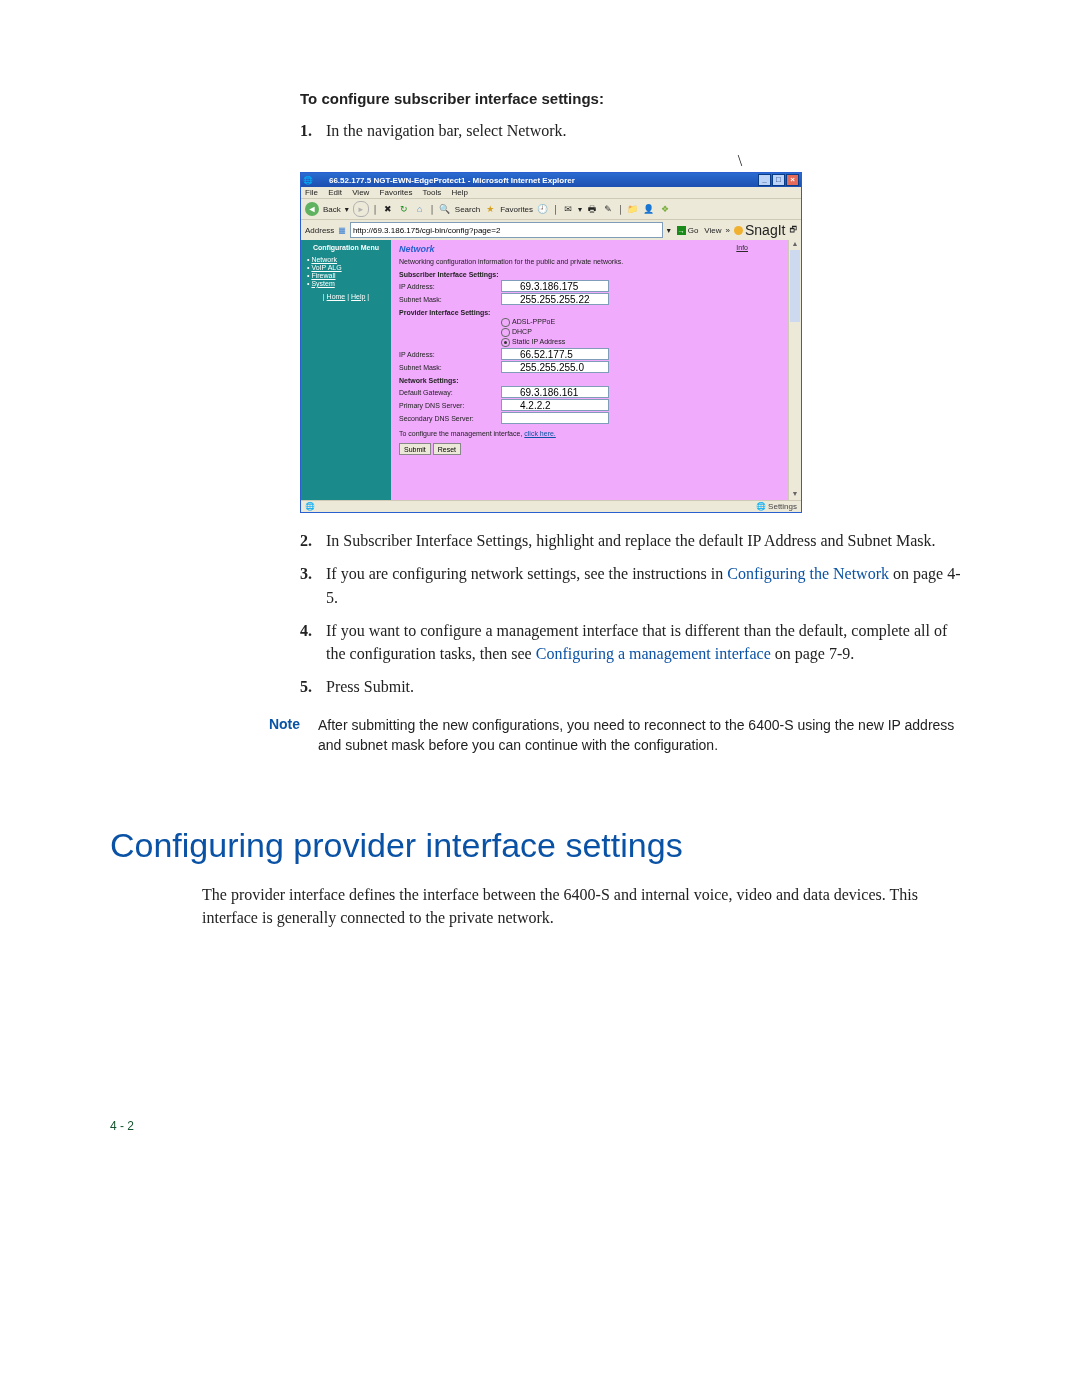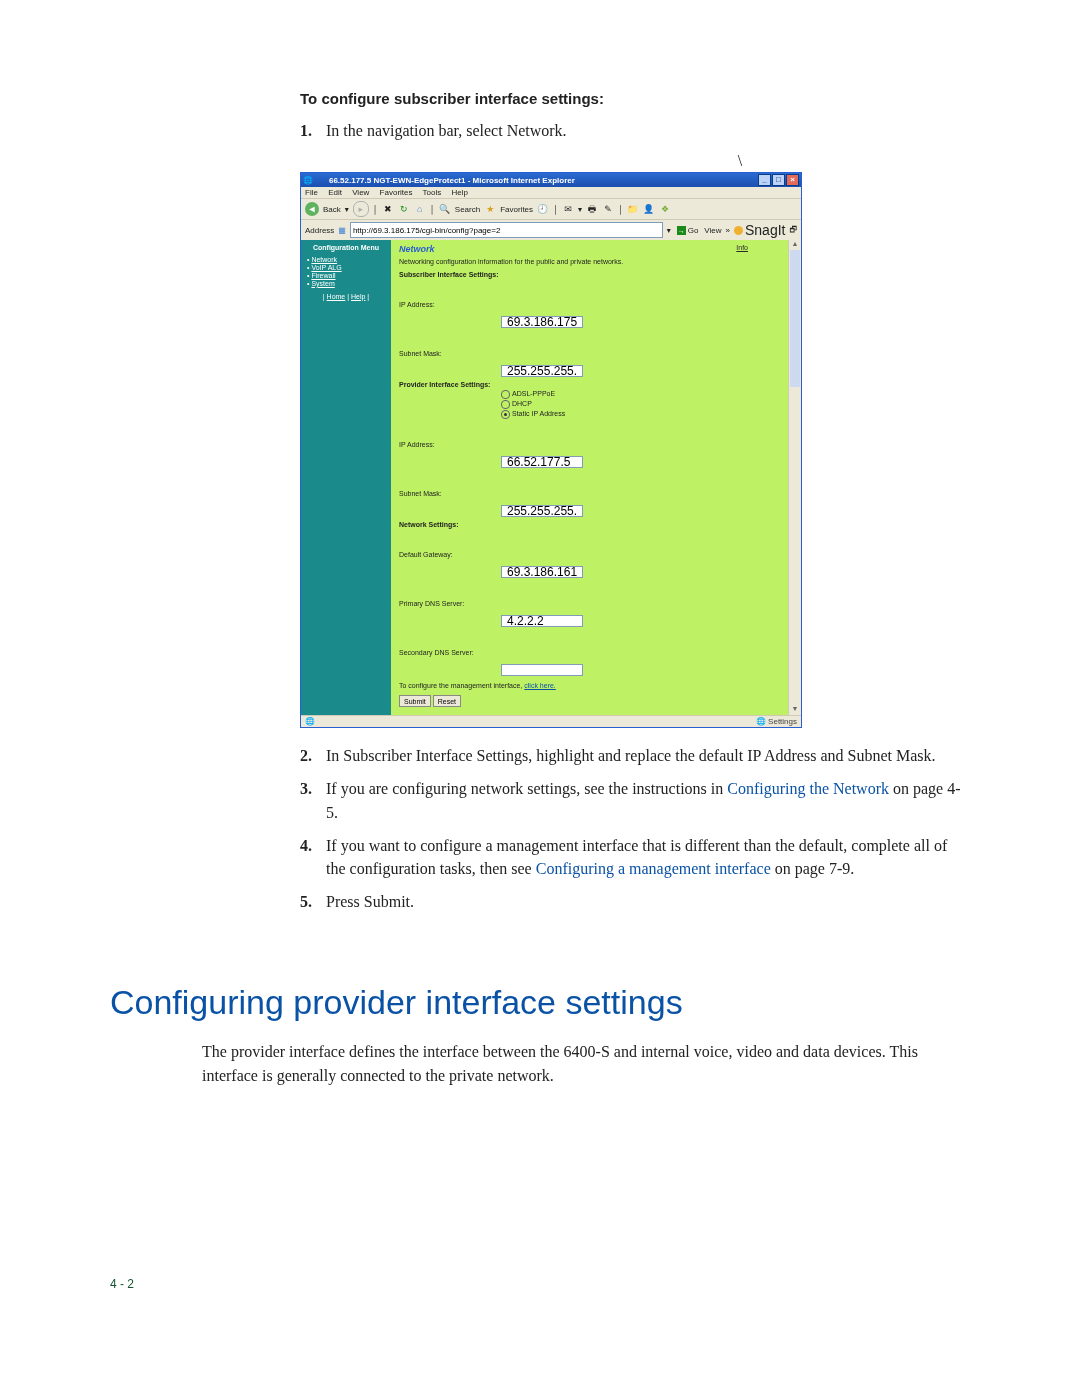--- a/index.html
+++ b/index.html
@@ -174,21 +174,21 @@
   }
   .shot .addr .go-sq {
     width:9px;height:9px;background:#1a8b1a;color:#fff;font-size:7px;
     line-height:9px;text-align:center;display:inline-block;
   }
   .shot .addr .snag {
     display:flex;align-items:center;gap:2px;font-size:14px;
   }
   .shot .addr .snag-circ{width:9px;height:9px;border-radius:5px;background:#f0b030;display:inline-block;}
   .shot .content {
-    display:flex; background:#bef264; min-height:260px;
+    display:flex; background:#f0abfc; min-height:260px;
   }
   .shot .sidebar {
     width:82px; background:#1a8a8a; color:#fff; font-size:7px;
     padding:4px 4px 4px 4px;
   }
   .shot .sidebar .t { font-weight:bold; text-align:center; line-height:1.1; margin-bottom:4px;}
   .shot .sidebar ul { list-style:none; margin:0; padding:0 0 0 2px;}
   .shot .sidebar ul li { margin:1px 0; }
   .shot .sidebar ul li::before { content:"• "; }
   .shot .sidebar a { color:#fff; text-decoration:underline; }
@@ -203,23 +203,22 @@
   }
   .shot .panel h3 {
     color:#2a5fd1; font-weight:bold; font-style:italic; font-size:9px;
     margin:0 0 4px 0;
   }
   .shot .panel .desc { margin-bottom:6px; }
   .shot .panel .group { font-weight:bold; margin:4px 0 2px 0; }
   .shot .panel .row { display:flex; align-items:center; margin:1px 0;}
   .shot .panel .row .lab { width:102px; }
   .shot .panel .row .val input {
-    font-size:12px; width:70px; height:10px; padding:0 5px;
+    font-size:10px; width:70px; height:10px; padding:0 18px;
     border:1px solid #7f9db9;
-    margin-top:36px;
   }
   .shot .panel .row .radio {
     width:7px;height:7px;border:1px solid #666;border-radius:4px;
     display:inline-block;margin-right:2px;vertical-align:middle;
   }
   .shot .panel .row .radio.sel::after{
     content:"";display:block;width:3px;height:3px;border-radius:2px;
     background:#333;margin:2px 0 0 2px;
   }
   .shot .panel .link { text-decoration:underline; }
@@ -420,19 +419,23 @@
         <span class="body">
           <span>If you want to configure a management interface that is different than the default, complete all of the configuration tasks, then see </span><span class="link">Configuring a management interface</span><span> on page 7-9.</span>
         </span>
       </li>
       <li>
         <span class="num">5.</span>
         <span class="body">Press Submit.</span>
       </li>
     </ol>
 
+    <div class="note-row">
+      <div class="note-label">Note</div>
+      <div class="note-body">After submitting the new configurations, you need to reconnect to the 6400-S using the new IP address and subnet mask before you can continue with the configuration.</div>
+    </div>
   </div>
 
   <h1 class="section">Configuring provider interface settings</h1>
   <div class="para">The provider interface defines the interface between the 6400-S and internal voice, video and data devices.  This interface is generally connected to the private network.</div>
 
   <div class="pagenum">4 - 2</div>
 </div>
 
 </body></html>

